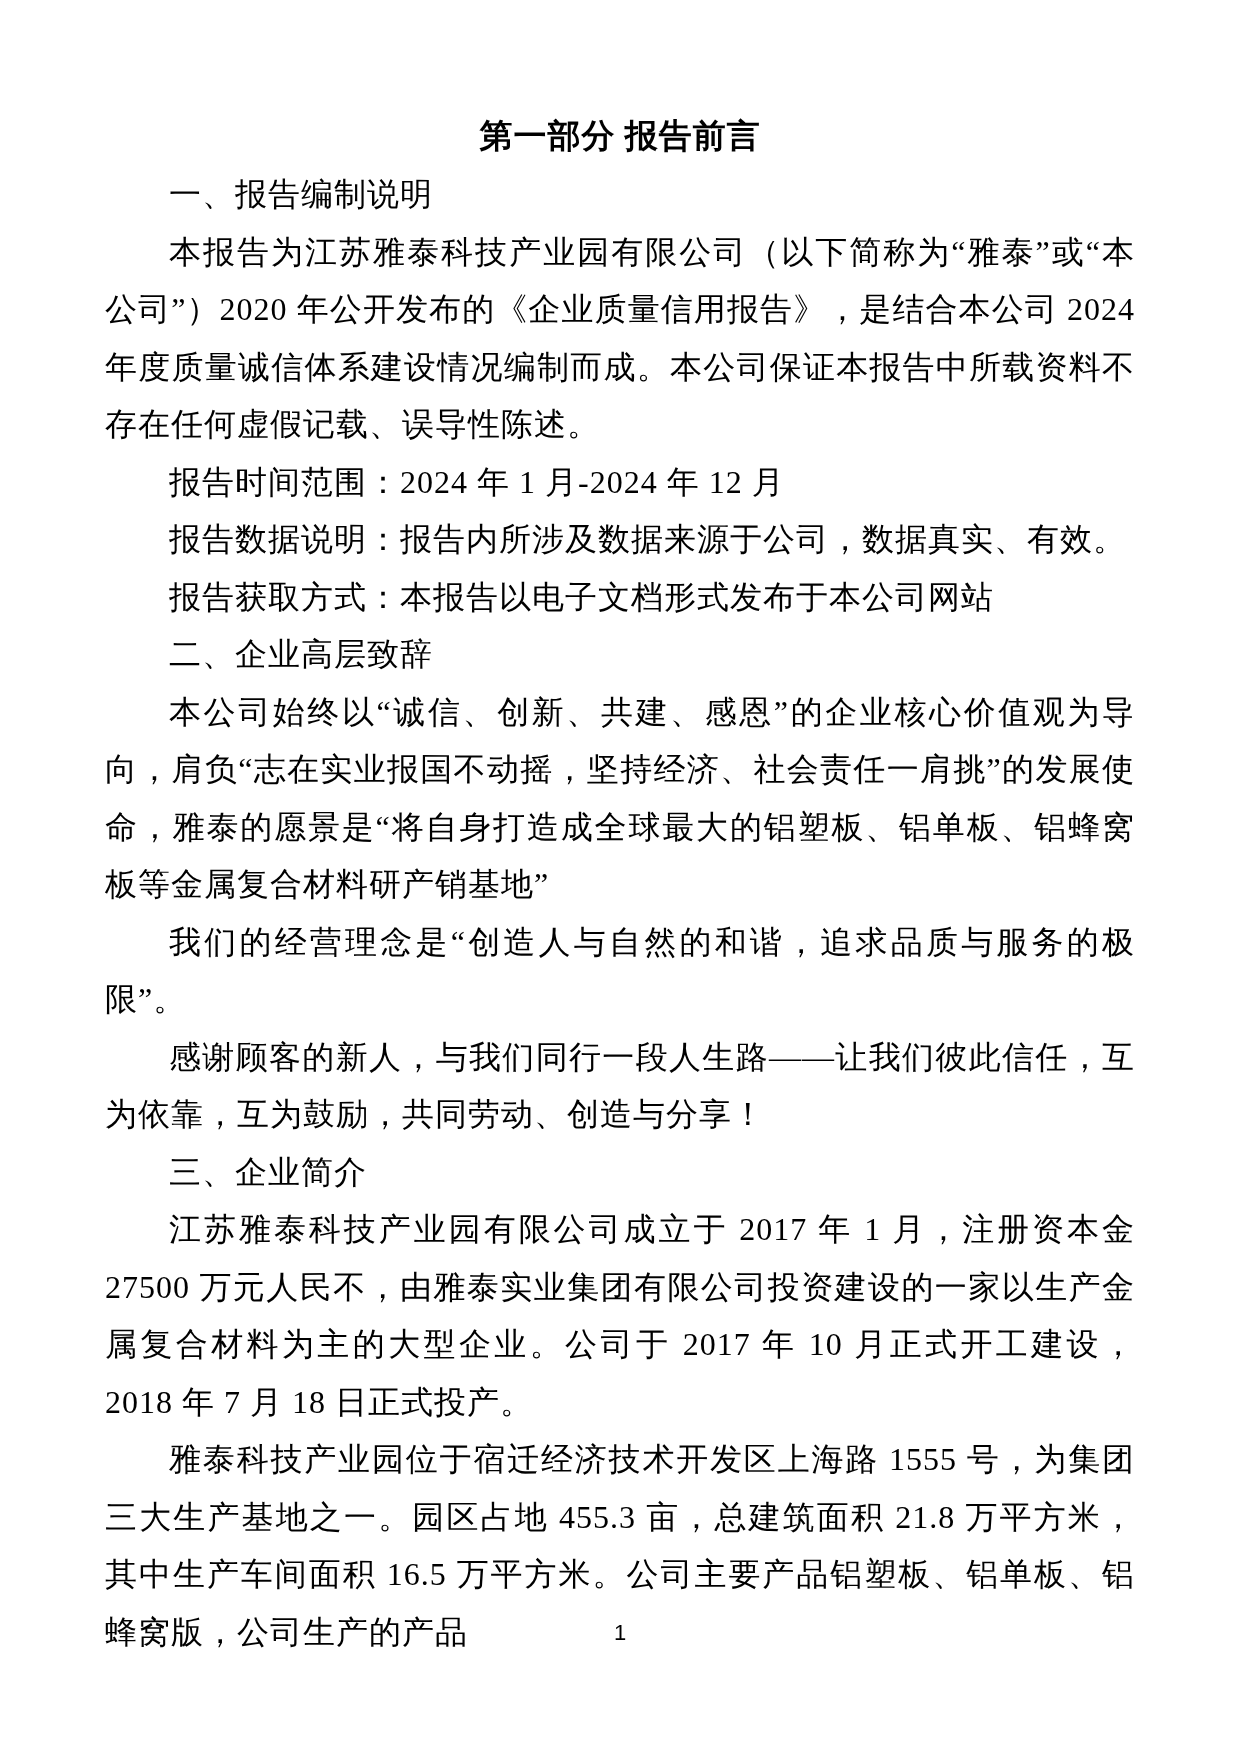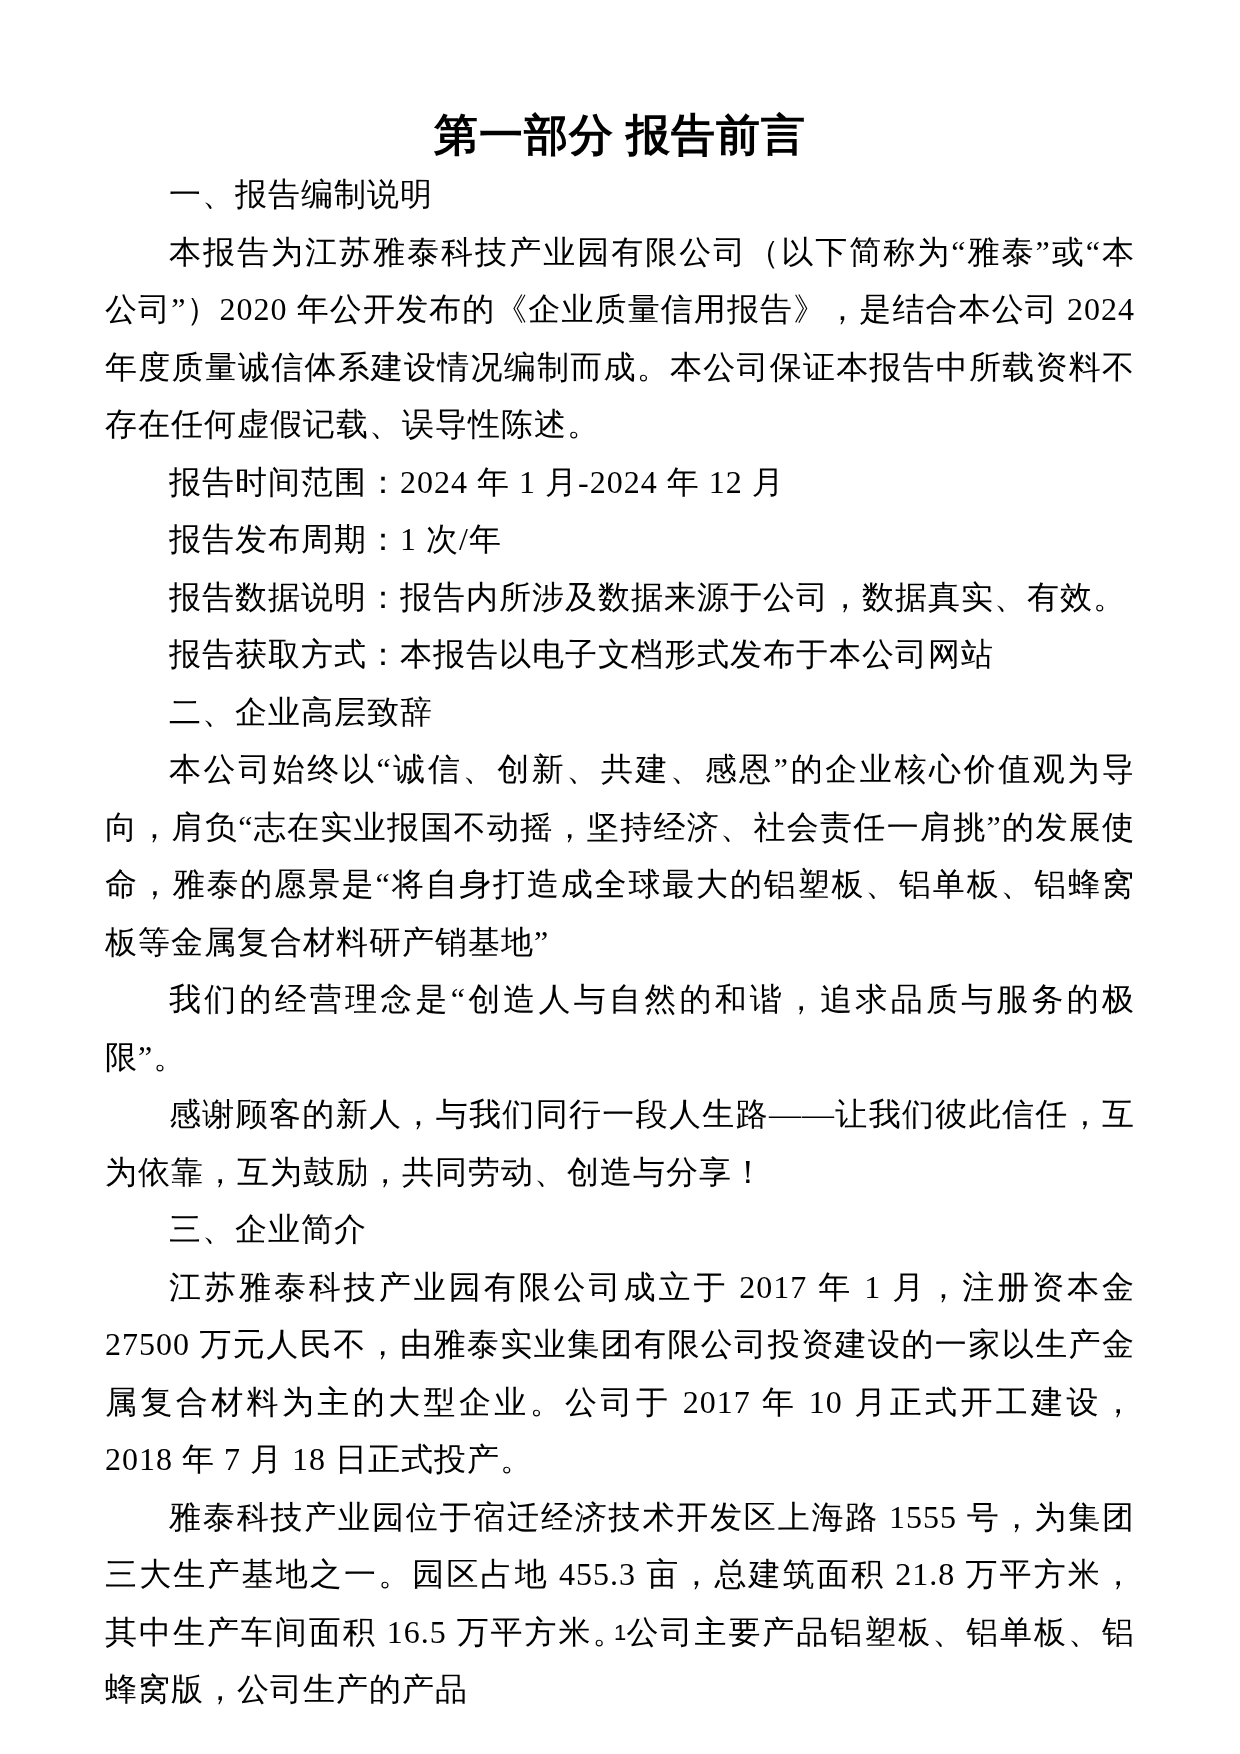--- a/index.html
+++ b/index.html
@@ -17,21 +17,21 @@
     overflow: hidden;
   }
   .content {
     position: absolute;
     left: 105px;
     top: 106px;
     width: 1030px;
   }
   .doc-title {
     margin: 0;
-    font-size: 44px;
+    font-size: 33px;
     font-weight: 700;
     line-height: 60px;
     text-align: center;
     letter-spacing: 1px;
     white-space: pre;
   }
   .body-text p {
     margin: 0;
     font-size: 32px;
     line-height: 57.5px;
@@ -55,21 +55,20 @@
 </head>
 <body>
 
 <div class="page">
   <div class="content">
     <h1 class="doc-title">第一部分 报告前言</h1>
     <div class="body-text">
       <p>一、报告编制说明</p>
       <p>本报告为江苏雅泰科技产业园有限公司（以下简称为“雅泰”或“本公司”）2020 年公开发布的《企业质量信用报告》，是结合本公司 2024 年度质量诚信体系建设情况编制而成。本公司保证本报告中所载资料不存在任何虚假记载、误导性陈述。</p>
       <p>报告时间范围：2024 年 1 月-2024 年 12 月</p>
-      <p>报告发布周期：1 次/年</p>
       <p>报告数据说明：报告内所涉及数据来源于公司，数据真实、有效。</p>
       <p>报告获取方式：本报告以电子文档形式发布于本公司网站</p>
       <p>二、企业高层致辞</p>
       <p>本公司始终以“诚信、创新、共建、感恩”的企业核心价值观为导向，肩负“志在实业报国不动摇，坚持经济、社会责任一肩挑”的发展使命，雅泰的愿景是“将自身打造成全球最大的铝塑板、铝单板、铝蜂窝板等金属复合材料研产销基地”</p>
       <p>我们的经营理念是“创造人与自然的和谐，追求品质与服务的极限”。</p>
       <p>感谢顾客的新人，与我们同行一段人生路——让我们彼此信任，互为依靠，互为鼓励，共同劳动、创造与分享！</p>
       <p>三、企业简介</p>
       <p>江苏雅泰科技产业园有限公司成立于 2017 年 1 月，注册资本金 27500 万元人民不，由雅泰实业集团有限公司投资建设的一家以生产金属复合材料为主的大型企业。公司于 2017 年 10 月正式开工建设，2018 年 7 月 18 日正式投产。</p>
       <p>雅泰科技产业园位于宿迁经济技术开发区上海路 1555 号，为集团三大生产基地之一。园区占地 455.3 亩，总建筑面积 21.8 万平方米，其中生产车间面积 16.5 万平方米。公司主要产品铝塑板、铝单板、铝蜂窝版，公司生产的产品</p>
     </div>

